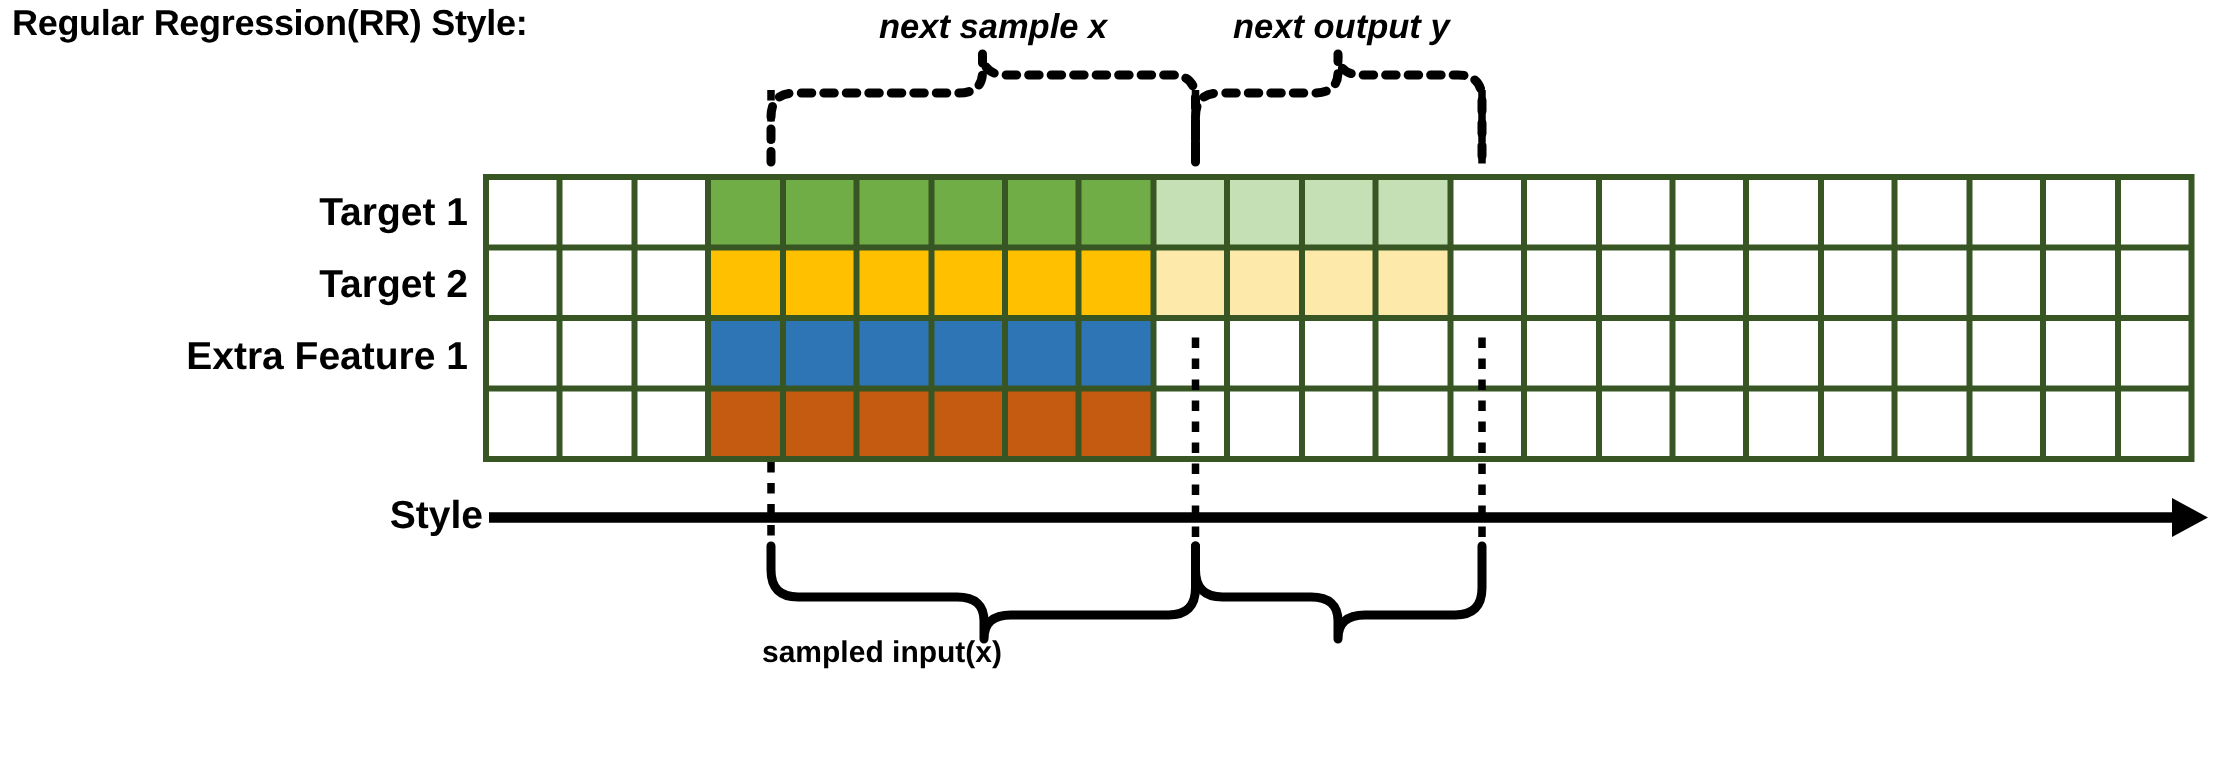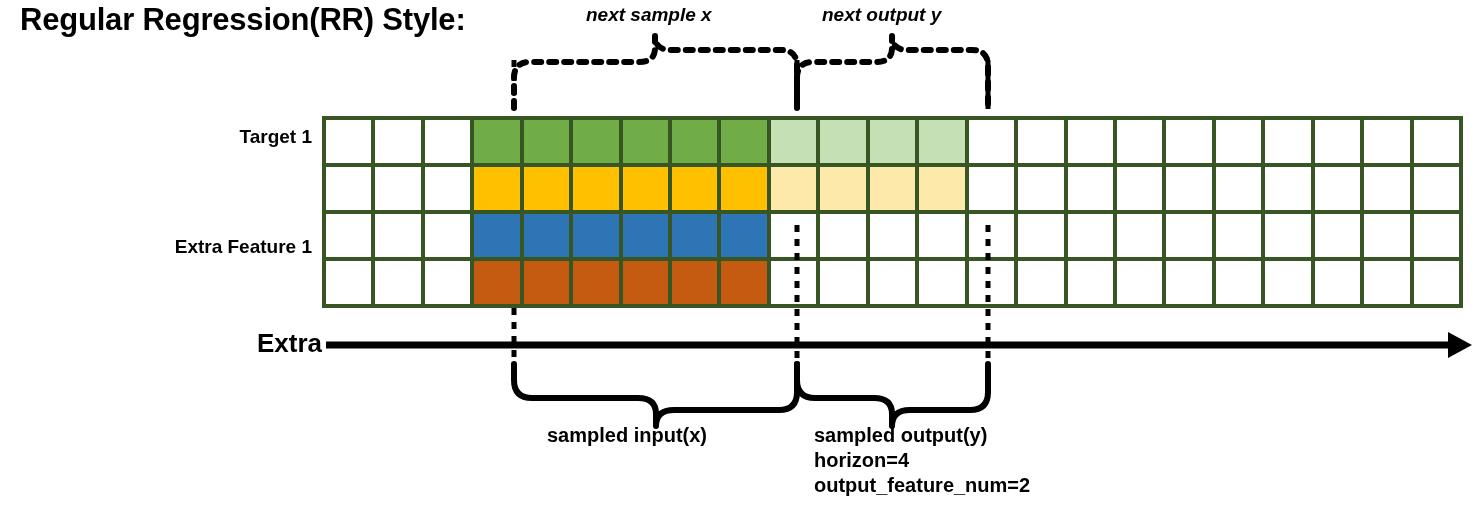--- a/index.html
+++ b/index.html
@@ -1,26 +1,26 @@
 <!DOCTYPE html>
 <html><head>
 <meta charset="utf-8">
 <style>
   html,body{margin:0;padding:0;background:#ffffff;}
   body{width:1476px;height:516px;position:relative;overflow:hidden;
        font-family:"Liberation Sans","DejaVu Sans",sans-serif;}
 
   #stage{position:absolute;left:0;top:0;width:1476px;height:516px;}
 
-  .title{position:absolute;left:20px;top:2px;font-size:31px;font-weight:700;
+  .title{position:absolute;left:8px;top:2px;font-size:24px;font-weight:700;
          color:#000;letter-spacing:-0.2px;white-space:nowrap;}
 
   
   .rowlabel{position:absolute;right:1164px;width:300px;text-align:right;
-            font-size:19px;font-weight:700;color:#000;white-space:nowrap;}
+            font-size:26px;font-weight:700;color:#000;white-space:nowrap;}
 
   
   #grid{position:absolute;left:322px;top:116px;width:1141px;height:192px;
         background:#375623;display:grid;
         grid-template-columns:repeat(23,1fr);grid-template-rows:repeat(4,1fr);
         gap:4px;padding:4px;box-sizing:border-box;}
   .cell{background:#ffffff;}
   .c-green{background:#70AD47;}
   .c-greenlt{background:#C5E0B4;}
   .c-gold{background:#FFC000;}
@@ -28,34 +28,35 @@
   .c-blue{background:#2E75B6;}
   .c-orange{background:#C55A11;}
 
   
   .timelabel{position:absolute;left:222px;top:328px;width:100px;text-align:right;
              font-size:26px;font-weight:700;color:#000;}
   svg.overlay{position:absolute;left:0;top:0;width:1476px;height:516px;
               pointer-events:none;overflow:visible;}
 
   
-  .anno-top{position:absolute;font-size:19px;font-style:italic;font-weight:600;
+  .anno-top{position:absolute;font-size:23px;font-style:italic;font-weight:600;
             color:#000;white-space:nowrap;}
   .anno-bot{position:absolute;font-size:20px;font-weight:600;color:#000;
-            line-height:25px;white-space:nowrap;margin-left:39px;}
+            line-height:25px;white-space:nowrap;}
 </style>
 </head>
 <body>
 
 <div id="stage">
 
   <div class="title">Regular Regression(RR) Style:</div>
 
   <div class="rowlabel" style="top:126px;">Target 1</div>
-  <div class="rowlabel" style="top:236px;">Extra Feature 1</div>
+  <div class="rowlabel" style="top:174px;">Target 2</div>
+  <div class="rowlabel" style="top:222px;">Extra Feature 1</div>
 
   <div id="grid">
       <div class="cell "></div>
       <div class="cell "></div>
       <div class="cell "></div>
       <div class="cell c-green"></div>
       <div class="cell c-green"></div>
       <div class="cell c-green"></div>
       <div class="cell c-green"></div>
       <div class="cell c-green"></div>
@@ -138,32 +139,27 @@
       <div class="cell "></div>
       <div class="cell "></div>
       <div class="cell "></div>
       <div class="cell "></div>
       <div class="cell "></div>
       <div class="cell "></div>
       <div class="cell "></div>
       <div class="cell "></div>
     </div>
 
-  <div class="timelabel">Extra</div>
+  <div class="timelabel">Style</div>
 
   <div class="anno-top" style="left:586px;top:4px;">next sample x</div>
   <div class="anno-top" style="left:822px;top:4px;">next output y</div>
 
   <div class="anno-bot" style="left:508px;top:423px;">
     <div>sampled input(x)</div>
-  </div>
-  <div class="anno-bot" style="left:775px;top:423px;">
-    <div>sampled output(y)</div>
-    <div>horizon=4</div>
-    <div>output_feature_num=2</div>
   </div>
 
   <svg class="overlay" viewBox="0 0 1476 516">
 
     <g stroke="#000" stroke-width="5" stroke-dasharray="7,7" fill="none" stroke-linecap="butt">
       <line x1="514" y1="60" x2="514" y2="116"></line>
       <line x1="514" y1="308" x2="514" y2="372"></line>
       <line x1="797" y1="60" x2="797" y2="116"></line>
       <line x1="797" y1="225" x2="797" y2="372"></line>
       <line x1="988" y1="60" x2="988" y2="116"></line>

